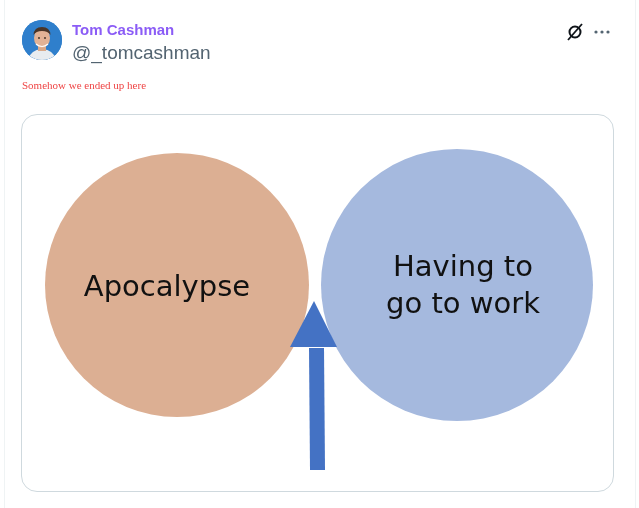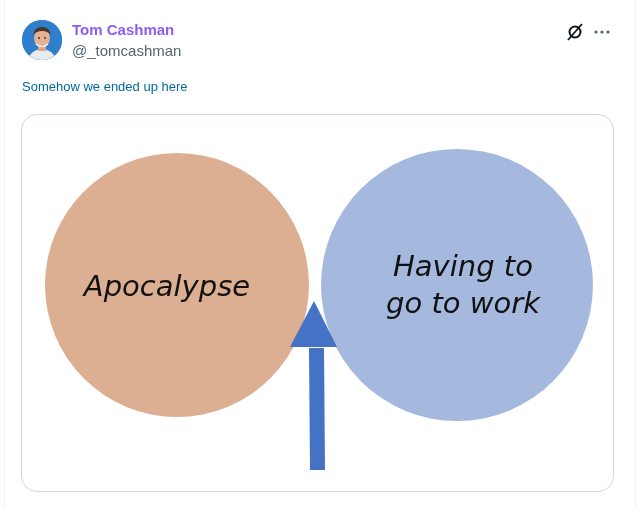--- a/index.html
+++ b/index.html
@@ -1,24 +1,24 @@
 <!DOCTYPE html>
 <html><head>
 <meta charset="utf-8">
 <style>
   html, body { margin: 0; padding: 0; background: #ffffff; }
   body { width: 639px; height: 508px; overflow: hidden; position: relative; font-family: "Liberation Sans", sans-serif; }
   .frame { position: absolute; left: 4px; top: 0; width: 630px; height: 508px; border-left: 1px solid #eff3f4; border-right: 1px solid #eff3f4; }
   .avatar { position: absolute; left: 22px; top: 20px; width: 40px; height: 40px; border-radius: 50%; overflow: hidden; background: #2f7fcc; }
   .name { position: absolute; left: 72px; top: 21px; font-size: 15px; font-weight: bold; color: #8b5cf6; }
-  .handle { position: absolute; left: 72px; top: 42px; font-size: 15px; color: #536471; }
+  .handle { position: absolute; left: 72px; top: 42px; font-size: 19px; color: #536471; }
   .grok-icon { position: absolute; left: 565px; top: 22px; width: 20px; height: 20px; cursor: pointer; }
   .more-icon { position: absolute; left: 592px; top: 22px; width: 20px; height: 20px; cursor: pointer; }
-  .tweet-text { position: absolute; left: 22px; top: 79px; font-size: 13px; color: #0369a1; }
-  .media { position: absolute; left: 21px; top: 114px; width: 591px; height: 376px; border: 1px solid #cfd9de; border-radius: 16px; overflow: hidden; background: #fff; cursor: pointer; font-style: italic; }
+  .tweet-text { position: absolute; left: 22px; top: 79px; font-size: 11px; color: #ef4444; font-family: Liberation Serif, serif; }
+  .media { position: absolute; left: 21px; top: 114px; width: 591px; height: 376px; border: 1px solid #cfd9de; border-radius: 16px; overflow: hidden; background: #fff; cursor: pointer; }
   .media svg { position: absolute; left: 0; top: 0; }
 </style>
 </head>
 <body>
 
 <div class="frame"></div>
 
 <div class="avatar">
   <svg width="40" height="40" viewBox="0 0 40 40">
     <rect width="40" height="40" fill="#2f7fcc"></rect>

